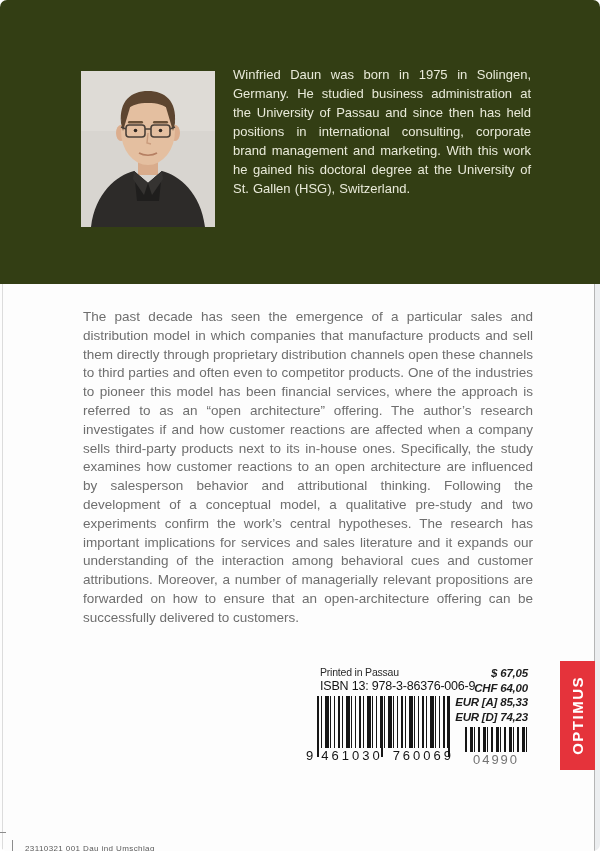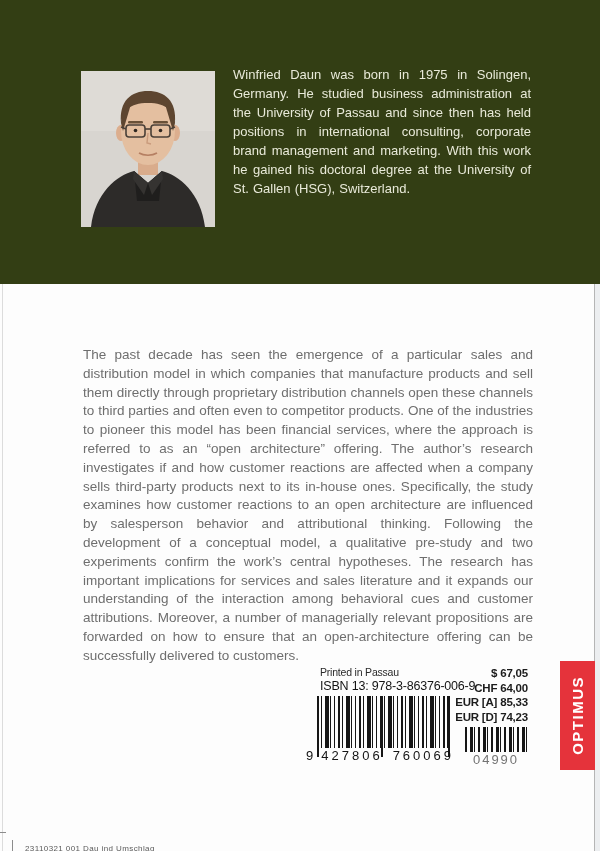--- a/index.html
+++ b/index.html
@@ -5,20 +5,21 @@
   * { margin: 0; padding: 0; box-sizing: border-box; }
   html, body { background: #ffffff; }
   body { font-family: "Liberation Sans", sans-serif; }
 
   #cover {
     position: relative;
     width: 600px;
     height: 851px;
     background: #fdfdfd;
     overflow: hidden;
+    border-radius: 7px;
   }
 
   
   .green-header {
     position: absolute;
     left: 0; top: 0;
     width: 600px; height: 284px;
     background: #333e14;
   }
 
@@ -51,21 +52,21 @@
   .page-right-edge {
     position: absolute;
     left: 594px; top: 284px;
     width: 6px; height: 567px;
     background: #eceef0;
     border-left: 1px solid #b5b5b5;
   }
 
   .synopsis {
     position: absolute;
-    left: 83px; top: 346px;
+    left: 83px; top: 308px;
     width: 450px;
     font-size: 13.5px;
     line-height: 18.8px;
     color: #6e6e6e;
     text-align: justify;
     text-align-last: left;
   }
 
   
   .printed-in {
@@ -119,20 +120,21 @@
 
   .price-list {
     position: absolute;
     right: 72px; top: 666px;
     text-align: right;
     font-size: 11.5px;
     font-weight: bold;
     line-height: 14.5px;
     color: #1c1c1c;
     letter-spacing: -0.2px;
+    font-style: italic;
   }
 
   .addon-barcode {
     position: absolute;
     left: 465px; top: 727px;
     width: 62px; height: 25px;
     background-image: repeating-linear-gradient(90deg,
       #161616 0 2px, transparent 2px 5px,
       #161616 5px 8px, transparent 8px 9px,
       #161616 9px 10px, transparent 10px 13px);
@@ -244,21 +246,21 @@
   <div class="isbn-line">ISBN 13: 978-3-86376-006-9</div>
 
   <div class="ean-barcode">
     <span class="ean-guard guard-left"></span>
     <span class="ean-guard guard-center"></span>
     <span class="ean-guard guard-right"></span>
   </div>
 
   <div class="ean-digits">
     <span class="ean-digit-lead">9</span>
-    <span class="ean-digit-group">427806</span>
+    <span class="ean-digit-group">461030</span>
     <span class="ean-digit-group">760069</span>
   </div>
 
   <div class="price-list">
     <div>$ 67,05</div>
     <div>CHF 64,00</div>
     <div>EUR [A] 85,33</div>
     <div>EUR [D] 74,23</div>
   </div>
 

